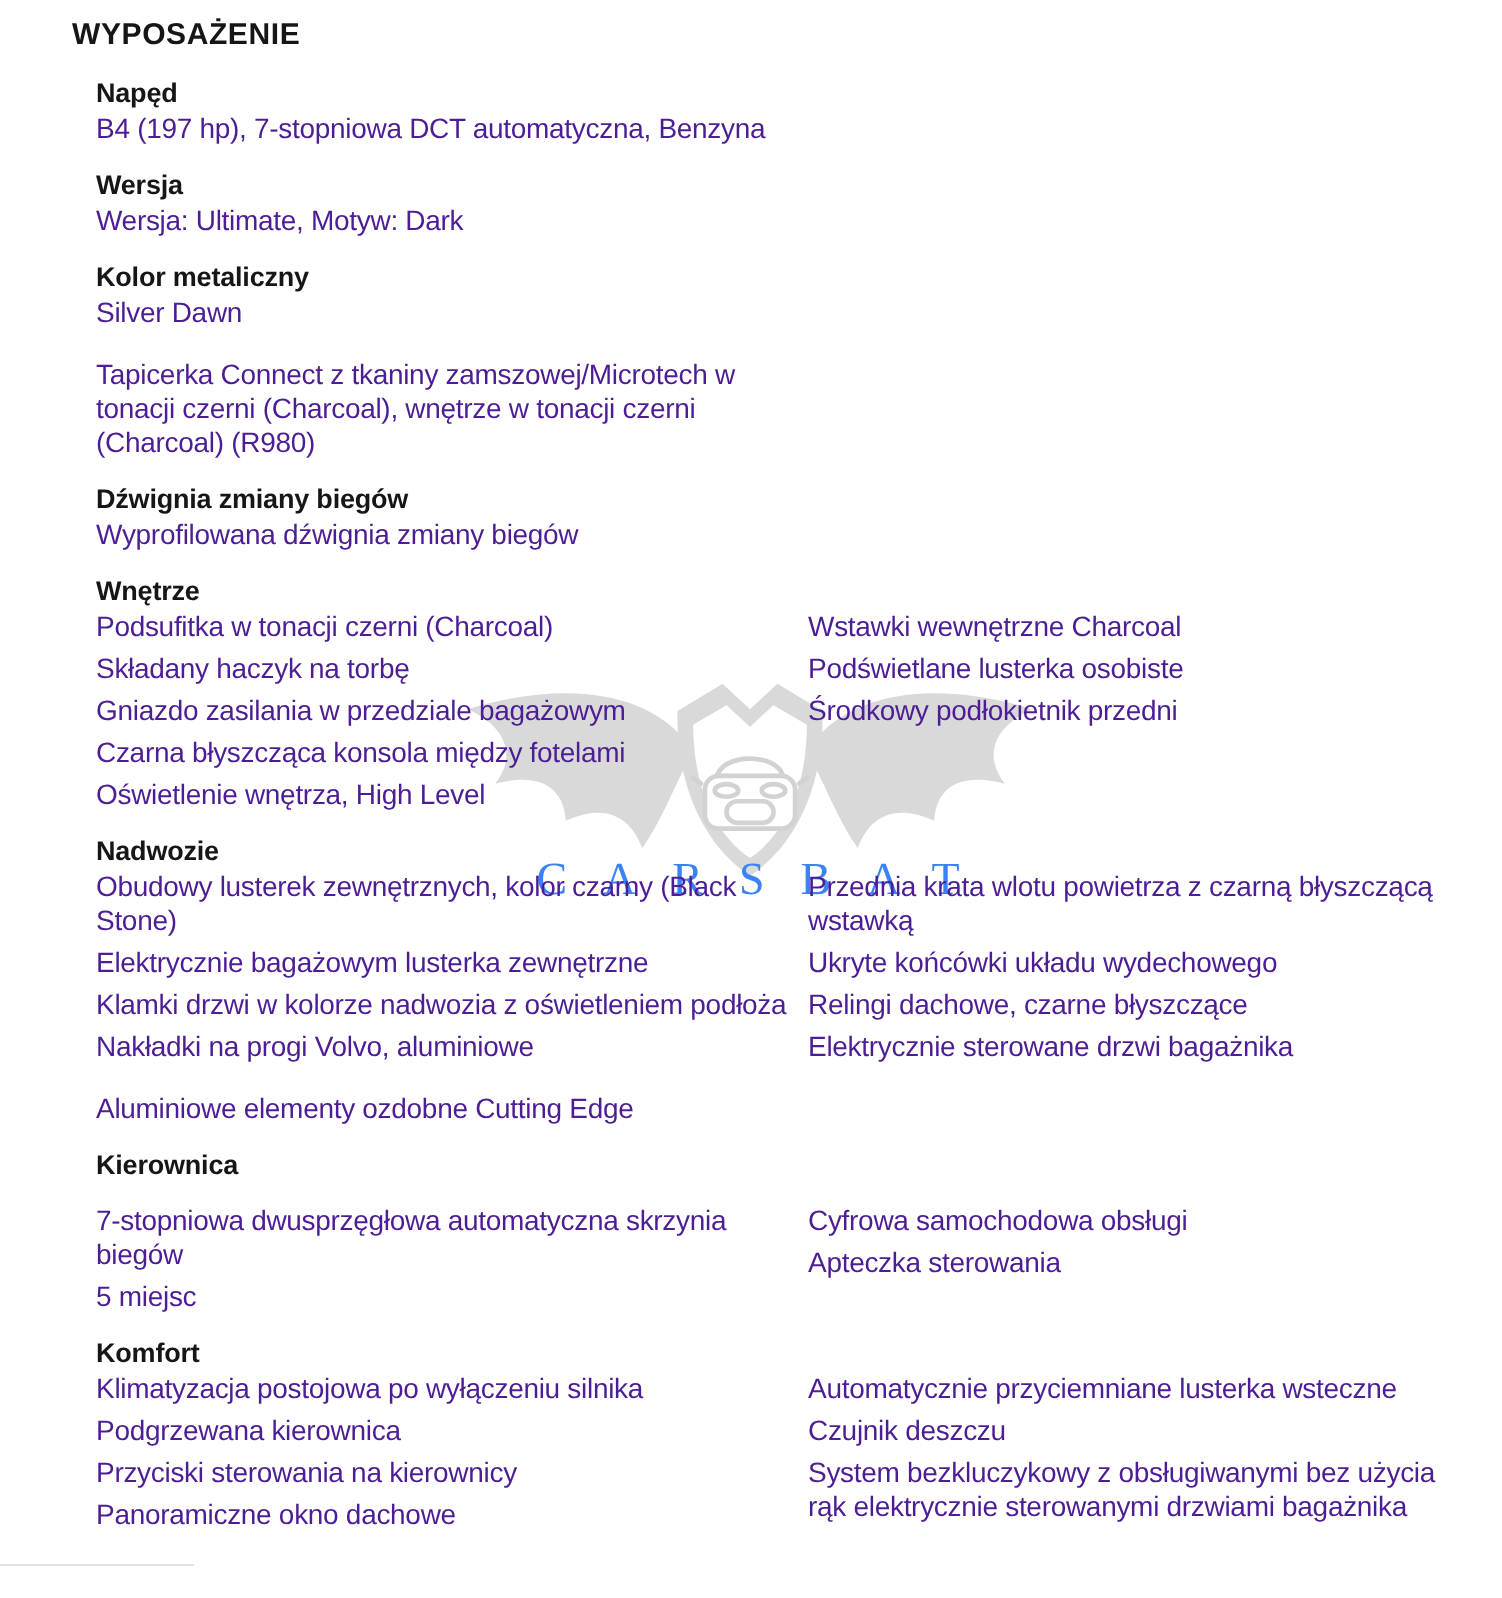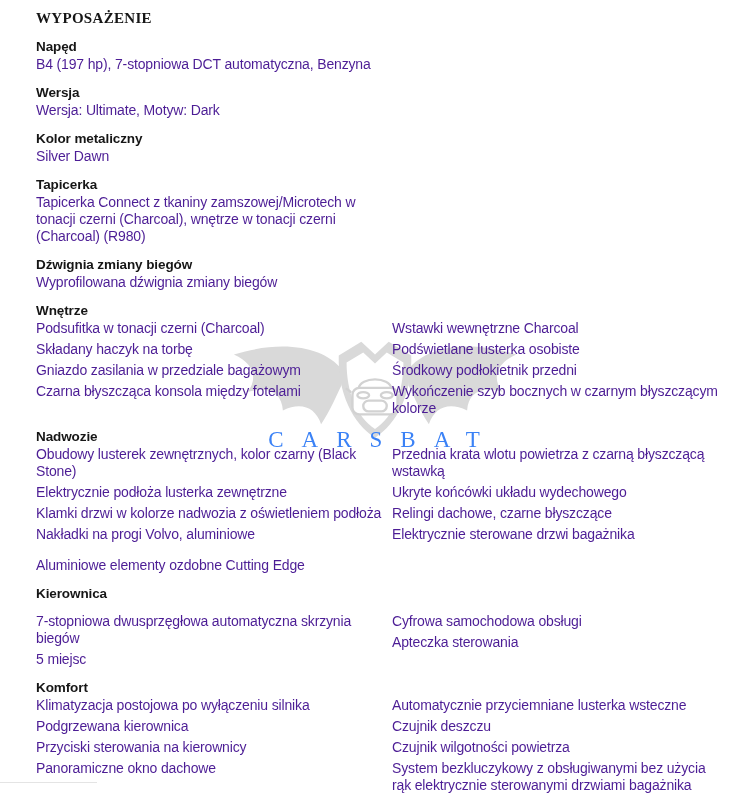--- a/index.html
+++ b/index.html
@@ -10,23 +10,23 @@
     color:#333333;
     -webkit-font-smoothing:antialiased;
   }
   .page{
     position:relative;z-index:1;
     padding:9px 30px 0 36px;
     box-sizing:border-box;width:751px;height:799px;overflow:hidden;
   }
   .title{
     font-size:15px;line-height:18px;font-weight:700;color:#161616;
-    letter-spacing:.3px;margin:0 0 12px 0;font-family:Liberation Serif, serif;
-  }
-  .sec{margin:0 0 10px 0;}
+    letter-spacing:.3px;margin:0 0 12px 0;
+  }
+  .sec{margin:0 0 10px 12px;}
   .sec h2{
     font-size:13.5px;line-height:15px;font-weight:700;color:#161616;
     margin:0;letter-spacing:-0.1px;
   }
   .cols{display:grid;grid-template-columns:356px 1fr;column-gap:0;}
   .item{
     font-size:14px;line-height:17px;padding:2px 0;
     color:#4c1d95;letter-spacing:-0.15px;
   }
   
@@ -97,21 +97,20 @@
       <section class="sec">
         <h2>Kolor metaliczny</h2>
         <div class="cols">
           <div class="col">
             <div class="item">Silver Dawn</div>
           </div>
           <div class="col"></div>
         </div>
       </section>
       <section class="sec">
-        <h2>Tapicerka</h2>
         <div class="cols">
           <div class="col">
             <div class="item">Tapicerka Connect z tkaniny zamszowej/Microtech w tonacji czerni (Charcoal), wnętrze w tonacji czerni (Charcoal) (R980)</div>
           </div>
           <div class="col"></div>
         </div>
       </section>
       <section class="sec">
         <h2>Dźwignia zmiany biegów</h2>
         <div class="cols">
@@ -122,35 +121,35 @@
         </div>
       </section>
       <section class="sec">
         <h2>Wnętrze</h2>
         <div class="cols">
           <div class="col">
             <div class="item">Podsufitka w tonacji czerni (Charcoal)</div>
             <div class="item">Składany haczyk na torbę</div>
             <div class="item">Gniazdo zasilania w przedziale bagażowym</div>
             <div class="item">Czarna błyszcząca konsola między fotelami</div>
+            <div class="item">Oświetlenie wnętrza, High Level</div>
           </div>
           <div class="col">
             <div class="item">Wstawki wewnętrzne Charcoal</div>
             <div class="item">Podświetlane lusterka osobiste</div>
             <div class="item">Środkowy podłokietnik przedni</div>
-            <div class="item">Wykończenie szyb bocznych w czarnym błyszczącym kolorze</div>
           </div>
         </div>
       </section>
       <section class="sec">
         <h2>Nadwozie</h2>
         <div class="cols">
           <div class="col">
             <div class="item">Obudowy lusterek zewnętrznych, kolor czarny (Black Stone)</div>
-            <div class="item">Elektrycznie podłoża lusterka zewnętrzne</div>
+            <div class="item">Elektrycznie bagażowym lusterka zewnętrzne</div>
             <div class="item">Klamki drzwi w kolorze nadwozia z oświetleniem podłoża</div>
             <div class="item">Nakładki na progi Volvo, aluminiowe</div>
           </div>
           <div class="col">
             <div class="item">Przednia krata wlotu powietrza z czarną błyszczącą wstawką</div>
             <div class="item">Ukryte końcówki układu wydechowego</div>
             <div class="item">Relingi dachowe, czarne błyszczące</div>
             <div class="item">Elektrycznie sterowane drzwi bagażnika</div>
           </div>
         </div>
@@ -183,21 +182,20 @@
         <div class="cols">
           <div class="col">
             <div class="item">Klimatyzacja postojowa po wyłączeniu silnika</div>
             <div class="item">Podgrzewana kierownica</div>
             <div class="item">Przyciski sterowania na kierownicy</div>
             <div class="item">Panoramiczne okno dachowe</div>
           </div>
           <div class="col">
             <div class="item">Automatycznie przyciemniane lusterka wsteczne</div>
             <div class="item">Czujnik deszczu</div>
-            <div class="item">Czujnik wilgotności powietrza</div>
             <div class="item">System bezkluczykowy z obsługiwanymi bez użycia rąk elektrycznie sterowanymi drzwiami bagażnika</div>
           </div>
         </div>
       </section>
     </div>
 </div>
 
 <div class="bottom-line"></div>
 
 </body></html>

